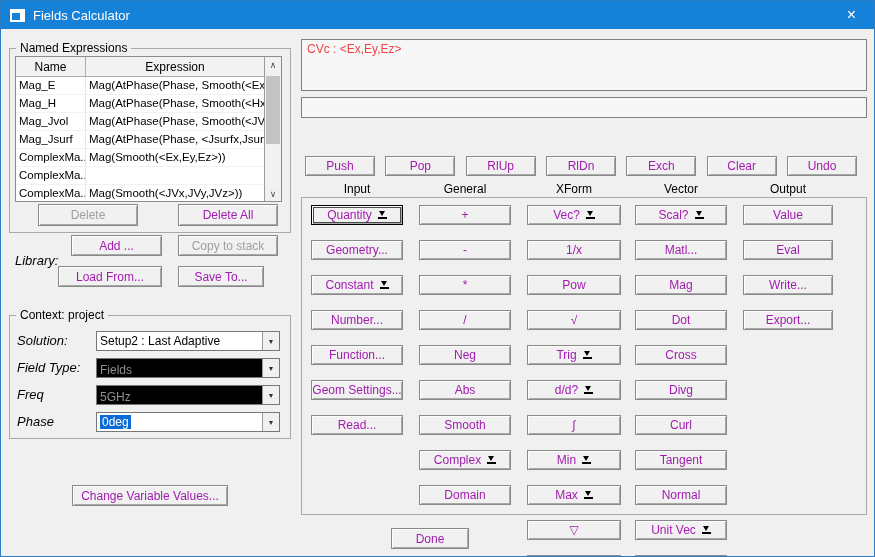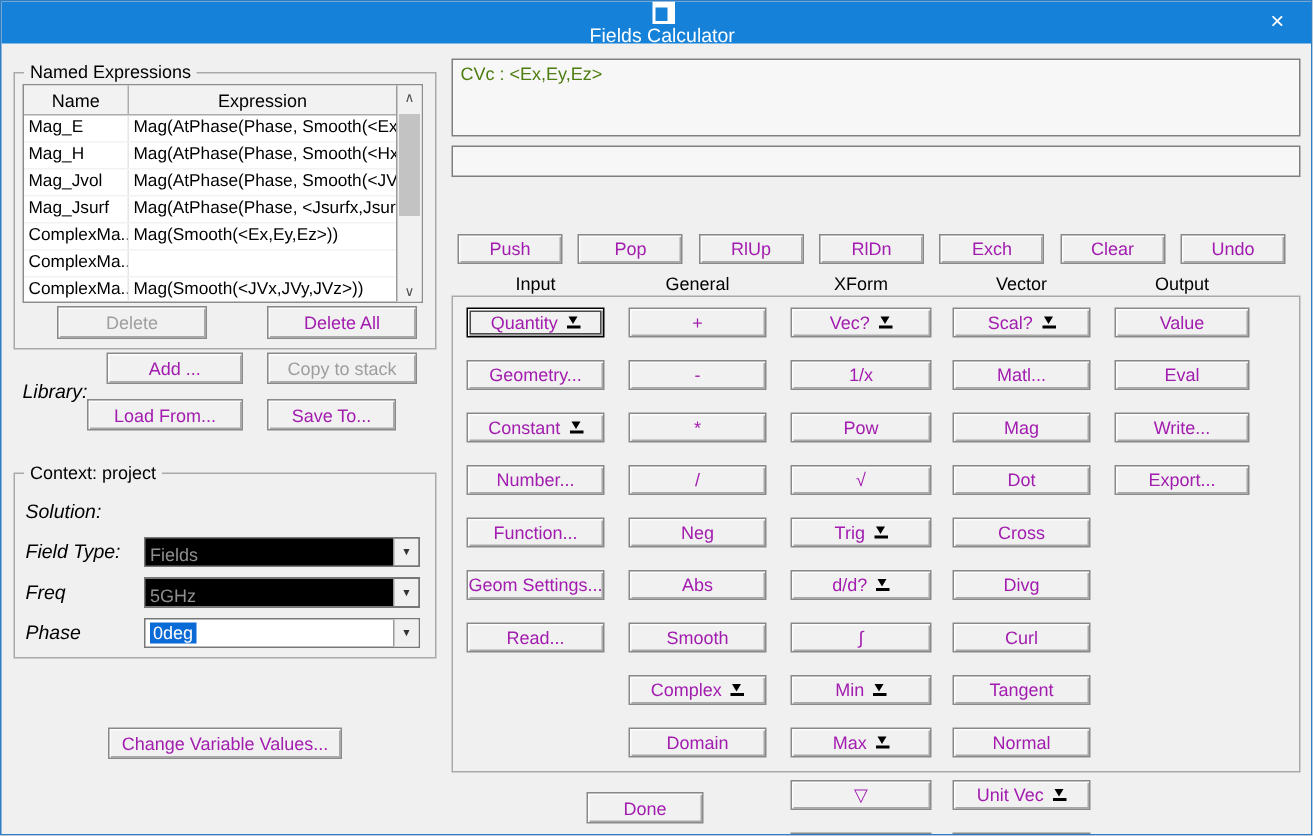--- a/index.html
+++ b/index.html
@@ -11,21 +11,21 @@
   .window {
     position:relative; width:875px; height:557px;
     background: var(--dialog-bg, #f0f0f0);
     border:1px solid #2e7cc4;
     overflow:hidden;
   }
   
   .titlebar {
     position:absolute; left:0; top:0; right:0; height:28px;
     background: var(--accent, #1581d9);
-    display:flex; align-items:center; color:#fff;flex-direction:column;
+    display:flex; align-items:center; color:#fff;
   }
   .title-icon {
     width:15px; height:13px; margin-left:9px; position:relative;
     background:#fff; flex:0 0 15px;
   }
   .title-icon::after {
     content:""; position:absolute; left:2px; top:4px; right:5px; bottom:2px;
     background: var(--accent, #1581d9);
   }
   .title-text { font-size:13px; margin-left:8px; white-space:nowrap; }
@@ -86,21 +86,21 @@
   .combo-arrow {
     width:17px; align-self:stretch; background:#f0f0f0; border-left:1px solid #9a9a9a;
     display:flex; align-items:center; justify-content:center; font-size:7px; color:#333;
   }
   .combo.disabled { background:#000000;align-items:flex-end; }
   .combo.disabled .val { color:#8f8f8f; }
   .combo.selected .val { background: var(--selection, #0a6ad6); color:#fff; padding:1px 2px; }
   
   .display {
     position:absolute; background:#f7f7f7; border:1px solid #7f7f7f;
-    font-size:12px; padding:2px 5px; color:#4d7c0f;
+    font-size:12px; padding:2px 5px; color:#ef4444;
   }
   .stack-ops {
     position:absolute; left:304px; top:155px; width:552px; height:20px;
     display:flex; justify-content:space-between;
   }
   .stack-op { position:relative; width:70px; height:20px; flex:0 0 70px; }
   .col-header { position:absolute; top:181px; font-size:12px; text-align:center; }
   .calc-col { position:absolute; display:flex; flex-direction:column; gap:15px; }
   .calc-btn { position:relative; width:100%; height:20px; flex:0 0 20px; gap:6px; }
   .calc-btn.focused { border-color:#000; outline:1px solid #4a4a4a; outline-offset:-3px; }
@@ -177,20 +177,26 @@
   <button class="btn" style="left:70px;top:234px;width:91px;height:21px">Add ...</button>
   <button class="btn disabled" style="left:177px;top:234px;width:100px;height:21px">Copy to stack</button>
   <button class="btn" style="left:57px;top:265px;width:104px;height:21px">Load From...</button>
   <button class="btn" style="left:177px;top:265px;width:86px;height:21px">Save To...</button>
 
   <div class="groupbox" style="left:8px;top:314px;width:282px;height:124px">
     <span class="gb-label">Context: project</span>
   </div>
 
   <span class="label" style="left:16px;top:330px;line-height:20px">Solution:</span>
+  <div class="combo" style="left:95px;top:330px;width:184px">
+    <span class="combo-text"><span class="val">Setup2 : Last Adaptive</span></span>
+    <span class="combo-arrow">
+        <span>▼</span>
+      </span>
+  </div>
 
   <span class="label" style="left:16px;top:357px;line-height:20px">Field Type:</span>
   <div class="combo disabled" style="left:95px;top:357px;width:184px">
     <span class="combo-text"><span class="val">Fields</span></span>
     <span class="combo-arrow">
         <span>▼</span>
       </span>
   </div>
 
   <span class="label" style="left:16px;top:384px;line-height:20px">Freq</span>

